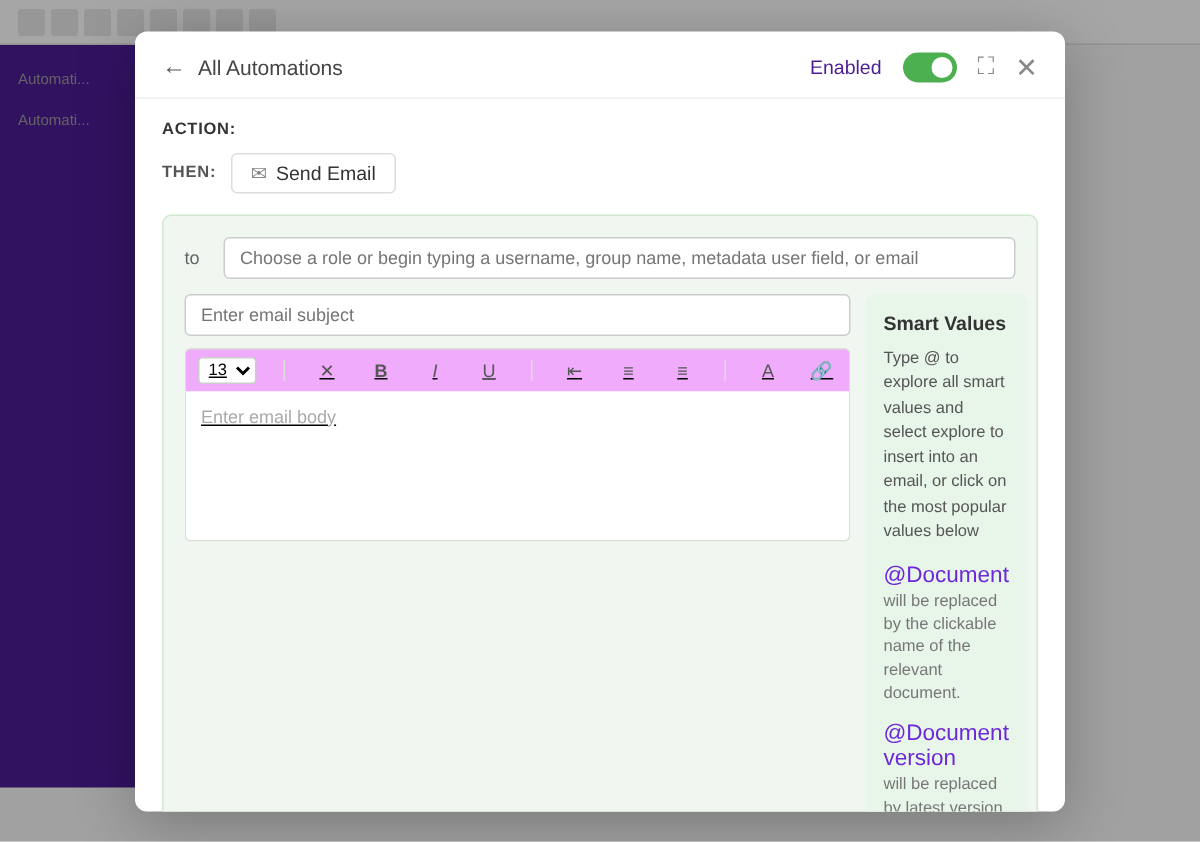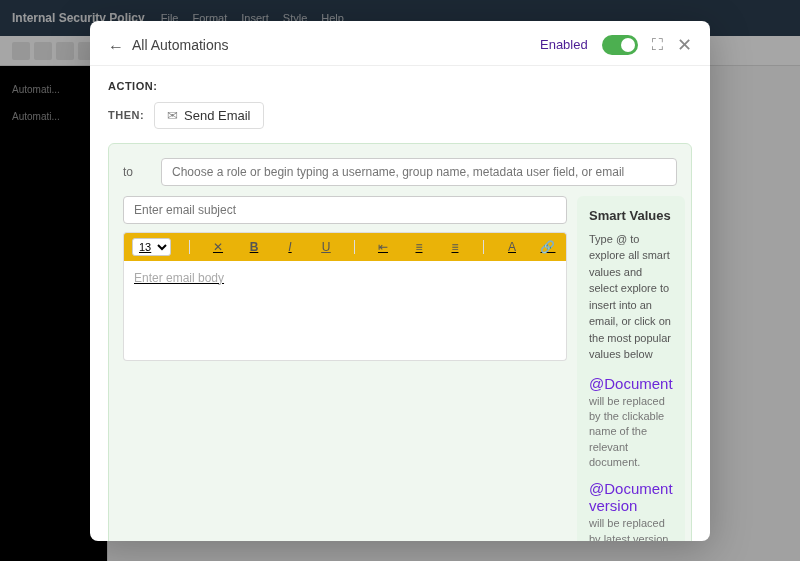--- a/index.html
+++ b/index.html
@@ -57,21 +57,21 @@
       border-radius: 2px;
       display: inline-block;
     }
 
     .bg-content {
       display: flex;
       height: calc(561px - 66px);
     }
     .bg-sidebar {
       width: 108px;
-      background: #000000;
+      background: #4c1d95;
       border-right: 1px solid #e0e0e0;
       padding: 12px 8px;
     }
     .bg-sidebar-item {
       font-size: 10px;
       color: #999;
       padding: 6px 4px;
       margin-bottom: 4px;
     }
     .bg-main {
@@ -258,21 +258,20 @@
 
     .to-input {
       flex: 1;
       border: 1px solid #ccc;
       border-radius: 4px;
       padding: 6px 10px;
       font-size: 12px;
       color: #aaa;
       background: #fff;
       outline: none;
-      margin-left: 12px;
     }
 
     
     .two-col {
       display: flex;
       gap: 10px;
     }
 
     .left-col {
       flex: 1;
@@ -297,21 +296,21 @@
       background: #fff;
       outline: none;
       margin-bottom: 8px;
     }
 
     
     .editor-toolbar {
       display: flex;
       align-items: center;
       gap: 16px;
-      background: #eab308;
+      background: #f0abfc;
       border: 1px solid #ddd;
       border-bottom: none;
       border-radius: 4px 4px 0 0;
       padding: 4px 8px;
     }
 
     .font-size-select {
       font-size: 11px;
       border: 1px solid #ccc;
       border-radius: 3px;
@@ -435,30 +434,20 @@
       cursor: pointer;
       font-size: 18px;
       color: #888;
       line-height: 1;
     }
   </style>
 </head>
 <body>
 
 <div class="bg-app">
-  <div class="bg-topbar">
-    <span class="bg-topbar-logo">Internal Security Policy</span>
-    <div class="bg-topbar-menu">
-      <span>File</span>
-      <span>Format</span>
-      <span>Insert</span>
-      <span>Style</span>
-      <span>Help</span>
-    </div>
-  </div>
   <div class="bg-toolbar">
     <span class="bg-toolbar-btn"></span>
     <span class="bg-toolbar-btn"></span>
     <span class="bg-toolbar-btn"></span>
     <span class="bg-toolbar-btn"></span>
     <span class="bg-toolbar-btn"></span>
     <span class="bg-toolbar-btn"></span>
     <span class="bg-toolbar-btn"></span>
     <span class="bg-toolbar-btn"></span>
   </div>

